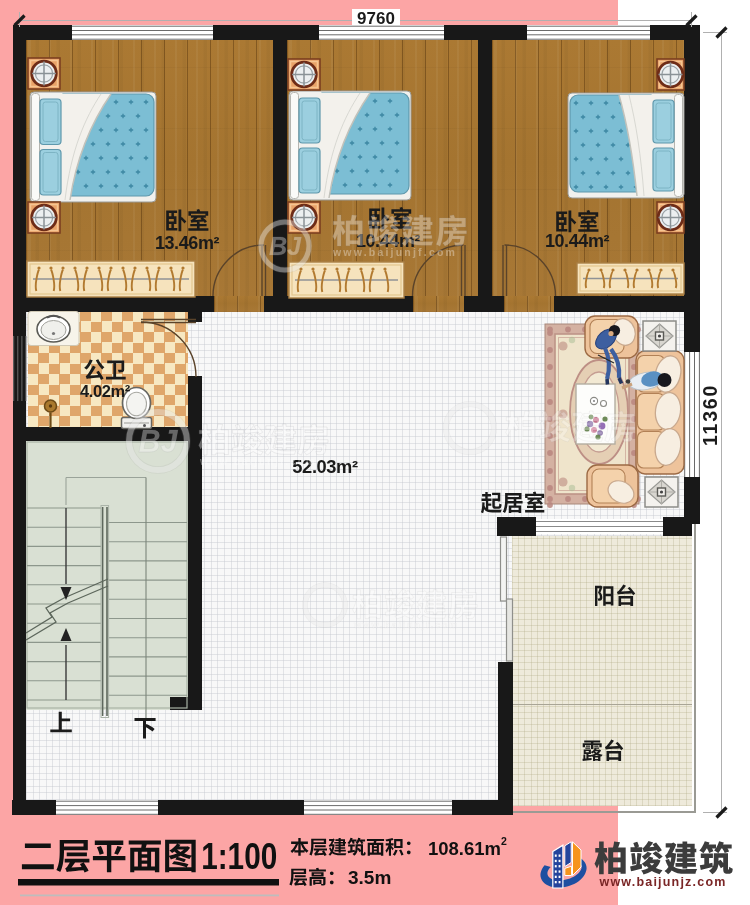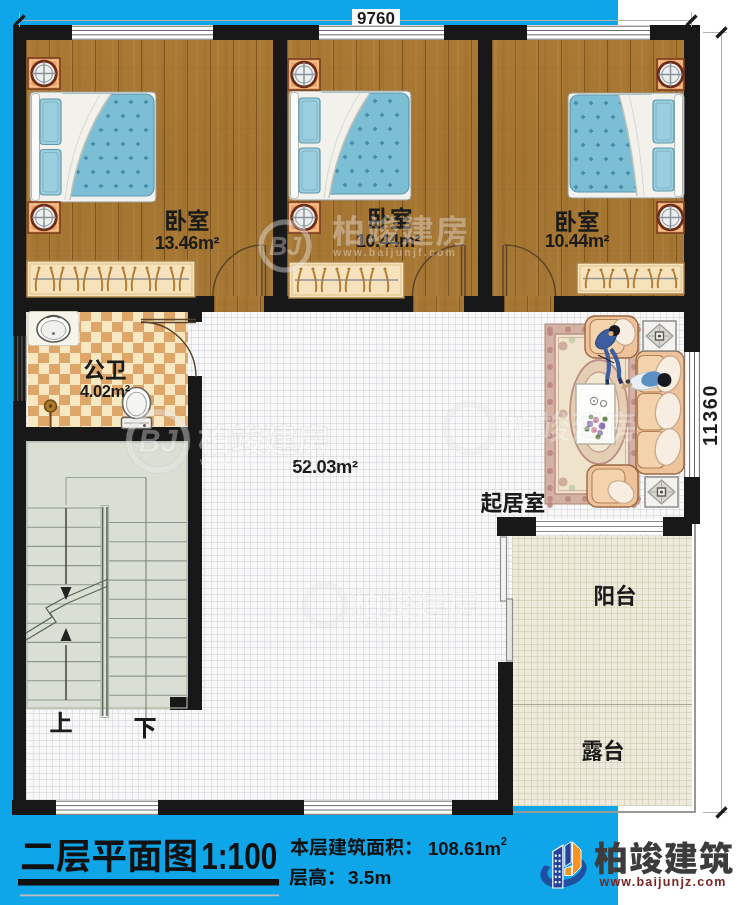--- a/index.html
+++ b/index.html
@@ -1,15 +1,15 @@
 <!DOCTYPE html>
 <html><head><meta charset="utf-8"><style>
 *{margin:0;padding:0;box-sizing:border-box}
 html,body{width:750px;height:905px;background:#fff;font-family:"Liberation Sans",sans-serif;overflow:hidden}
-#page{position:relative;width:618px;height:905px;background:#0ea5e9}
+#page{position:relative;width:618px;height:905px;background:#fca5a5}
 .abs{position:absolute}
 
 #tile{left:26px;top:312px;width:658px;height:488px;
  background:
   repeating-linear-gradient(0deg,rgba(197,200,207,0.44) 0 1px,transparent 1px 6.6px),
   repeating-linear-gradient(90deg,rgba(197,200,207,0.44) 0 1px,transparent 1px 6.6px),
   #f8f8f8}
 .wood{background:
   repeating-linear-gradient(90deg,rgba(76,44,8,0.42) 0 1.4px,transparent 1.4px 23px),
   repeating-linear-gradient(90deg,rgba(255,255,255,0.05) 2px 4.5px,transparent 4.5px 9px,rgba(0,0,0,0.035) 10px 13px,transparent 13px 23px),

